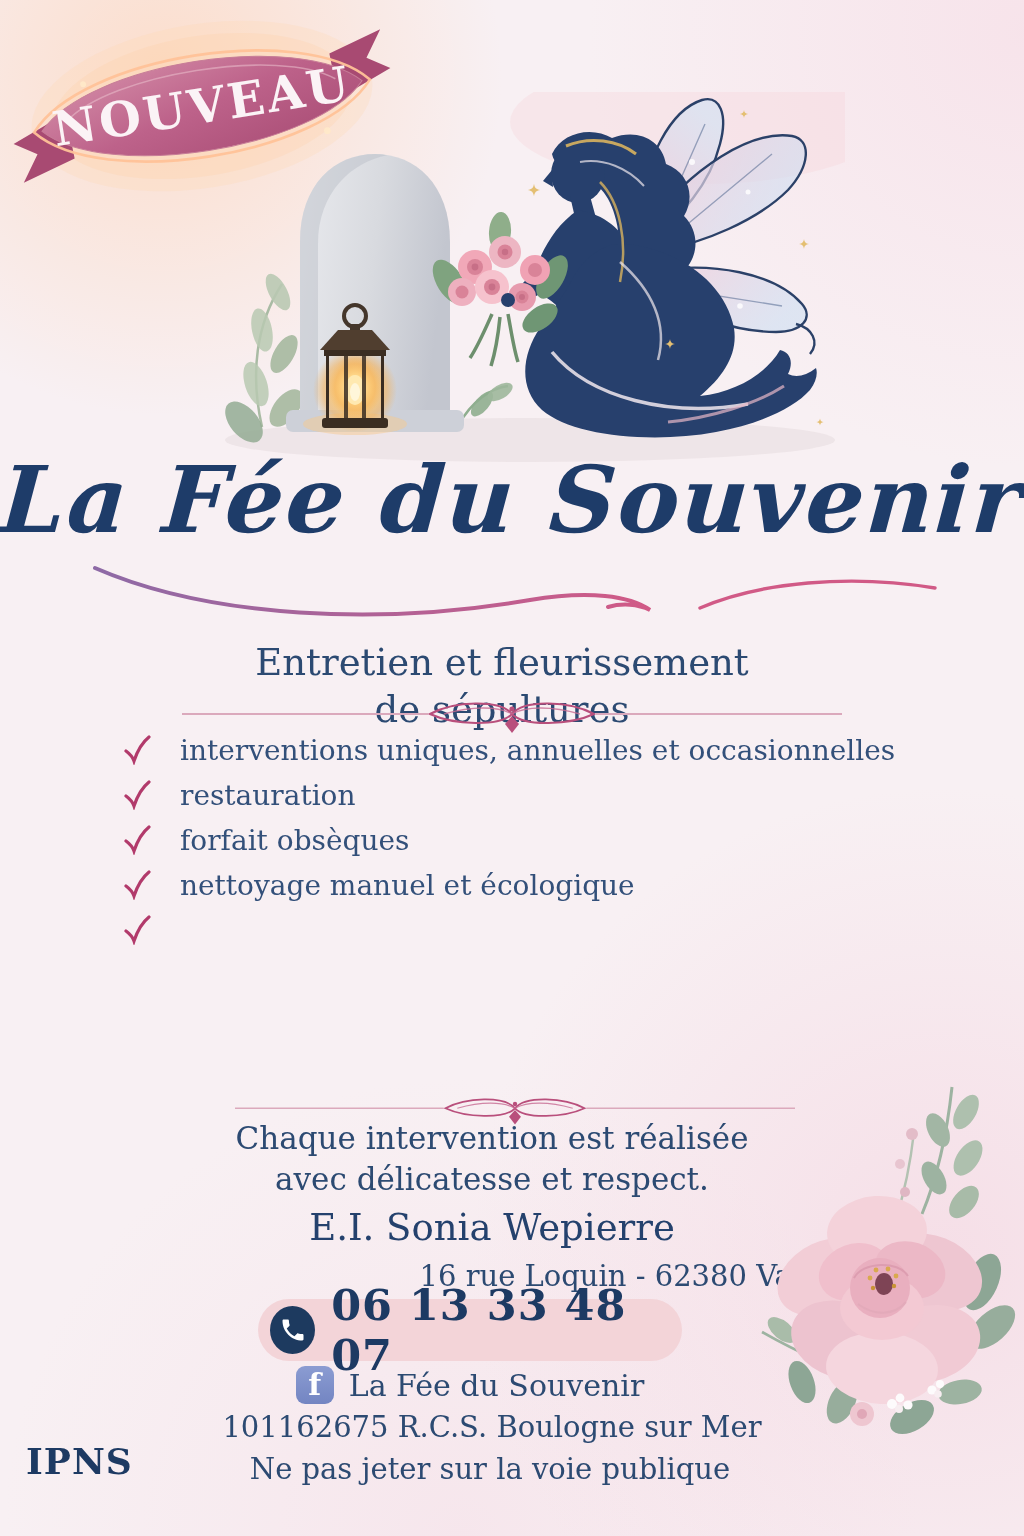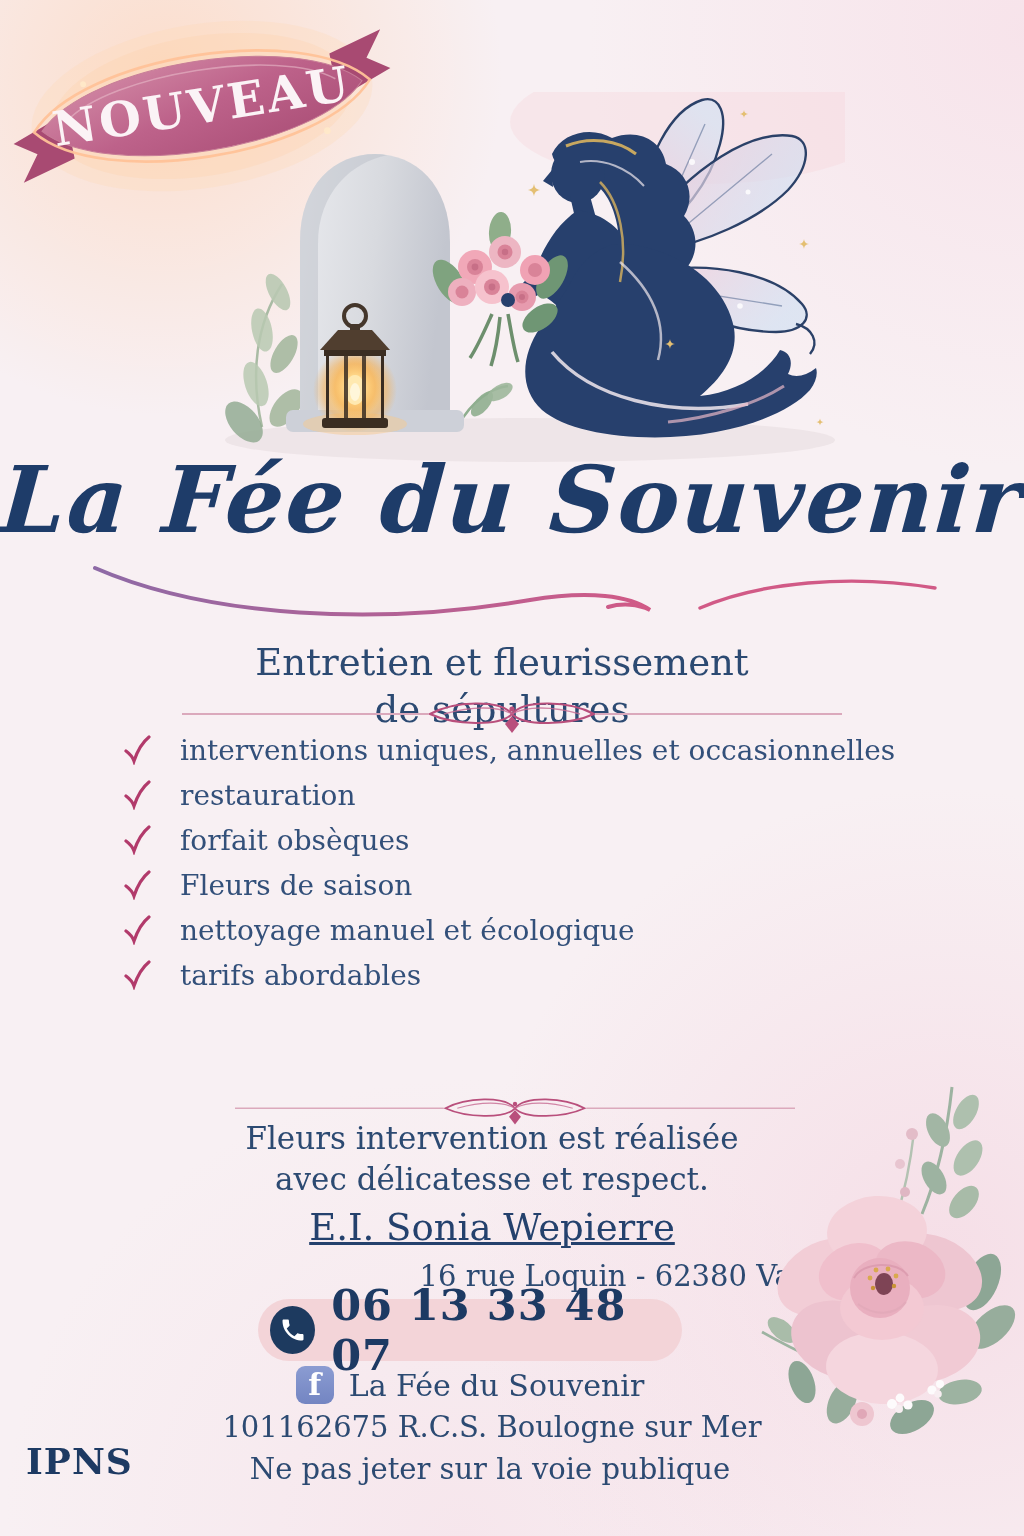--- a/index.html
+++ b/index.html
@@ -32,21 +32,21 @@
   .subtitle{top:606px;left:22px;width:960px;font-size:37px;color:#2c4a72;line-height:47px;margin-top:33px;}
 
   
   .services{left:122px;top:736px;width:780px;list-style:none;margin:0;padding:0;}
   .service{display:flex;align-items:center;gap:28px;height:28px;margin-bottom:17px;}
   .service .check{flex:0 0 30px;}
   .service-label{font-size:28px;color:#33507a;white-space:nowrap;}
 
   
   .tagline{top:1118px;left:22px;width:940px;font-size:31px;line-height:41px;color:#2c4a72;}
-  .owner-name{top:1206px;left:22px;width:940px;font-size:37px;color:#24416d;text-decoration:underline;}
+  .owner-name{top:1206px;left:22px;width:940px;font-size:37px;color:#24416d;}
   .address{top:1259px;left:22px;width:940px;font-size:29px;color:#2c4a72;text-align:right;}
 
   .phone-pill{
     left:258px;top:1299px;width:424px;height:62px;
     background:#f3d4d8;border-radius:32px;
     display:flex;align-items:center;gap:16px;padding-left:12px;box-sizing:border-box;
   }
   .phone-circle{
     width:48px;height:48px;border-radius:50%;
     background:#1d3a5f;display:flex;align-items:center;justify-content:center;
@@ -263,42 +263,35 @@
     <li class="service">
       <svg class="check" width="30" height="30" viewBox="0 0 30 30">
           <path d="M4,16 C8,19 11,23 12,26 C16,14 22,6 27,2" fill="none" stroke="#b23a6b" stroke-width="3.2" stroke-linecap="round"></path>
         </svg>
       <span class="service-label">forfait obsèques</span>
       </li>
     <li class="service">
       <svg class="check" width="30" height="30" viewBox="0 0 30 30">
           <path d="M4,16 C8,19 11,23 12,26 C16,14 22,6 27,2" fill="none" stroke="#b23a6b" stroke-width="3.2" stroke-linecap="round"></path>
         </svg>
-      <span class="service-label">Fleurs de saison</span>
-      </li>
-    <li class="service">
-      <svg class="check" width="30" height="30" viewBox="0 0 30 30">
-          <path d="M4,16 C8,19 11,23 12,26 C16,14 22,6 27,2" fill="none" stroke="#b23a6b" stroke-width="3.2" stroke-linecap="round"></path>
-        </svg>
       <span class="service-label">nettoyage manuel et écologique</span>
       </li>
     <li class="service">
       <svg class="check" width="30" height="30" viewBox="0 0 30 30">
           <path d="M4,16 C8,19 11,23 12,26 C16,14 22,6 27,2" fill="none" stroke="#b23a6b" stroke-width="3.2" stroke-linecap="round"></path>
         </svg>
-      <span class="service-label">tarifs abordables</span>
       </li>
   </ul>
 
   <svg class="abs" style="left:235px;top:1090px" width="560" height="40" viewBox="0 0 660 40">
       <use href="#flourish"></use>
     </svg>
 
   <div class="abs tagline center">
-    <div>Fleurs intervention est réalisée</div>
+    <div>Chaque intervention est réalisée</div>
     <div>avec délicatesse et respect.</div>
   </div>
 
   <div class="abs owner-name center">E.I. Sonia Wepierre</div>
   <div class="abs address center">16 rue Loquin - 62380 Vaudringhiem</div>
 
   <div class="abs phone-pill">
     <div class="phone-circle">
       <svg width="28" height="28" viewBox="0 0 24 24">
         <path d="M6.62 10.79c1.44 2.83 3.76 5.14 6.59 6.59l2.2-2.2c.27-.27.67-.36 1.02-.24 1.12.37 2.33.57 3.57.57.55 0 1 .45 1 1V20c0 .55-.45 1-1 1-9.39 0-17-7.61-17-17 0-.55.45-1 1-1h3.5c.55 0 1 .45 1 1 0 1.25.2 2.45.57 3.57.11.35.03.74-.25 1.02l-2.2 2.2z" fill="#ffffff"></path>

